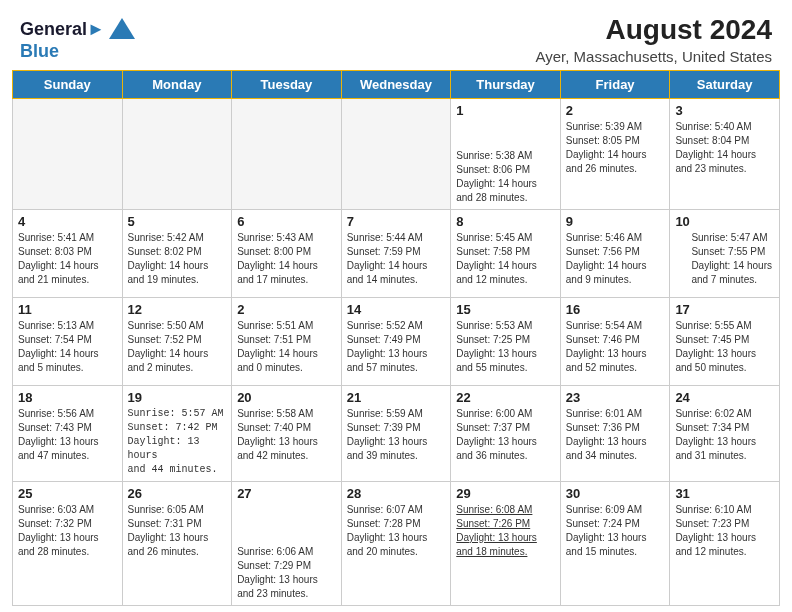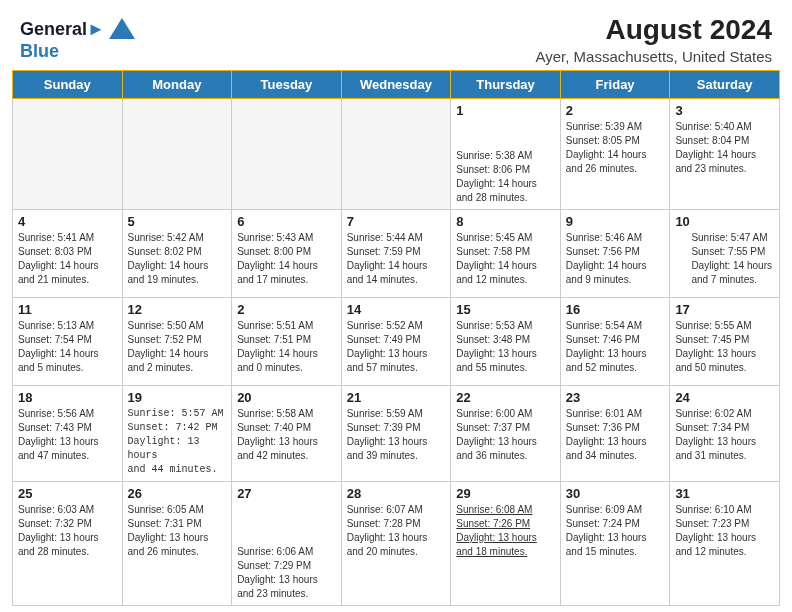--- a/index.html
+++ b/index.html
@@ -228,21 +228,21 @@
           <td class="cal-cell">
             <div class="day-num">14</div>
             <div class="cell-text" style="white-space: pre-line;">Sunrise: 5:52 AM
 Sunset: 7:49 PM
 Daylight: 13 hours
 and 57 minutes.</div>
           </td>
           <td class="cal-cell">
             <div class="day-num">15</div>
             <div class="cell-text" style="white-space: pre-line;">Sunrise: 5:53 AM
-Sunset: 3:48 PM
+Sunset: 7:25 PM
 Daylight: 13 hours
 and 55 minutes.</div>
           </td>
           <td class="cal-cell">
             <div class="day-num">16</div>
             <div class="cell-text" style="white-space: pre-line;">Sunrise: 5:54 AM
 Sunset: 7:46 PM
 Daylight: 13 hours
 and 52 minutes.</div>
           </td>

